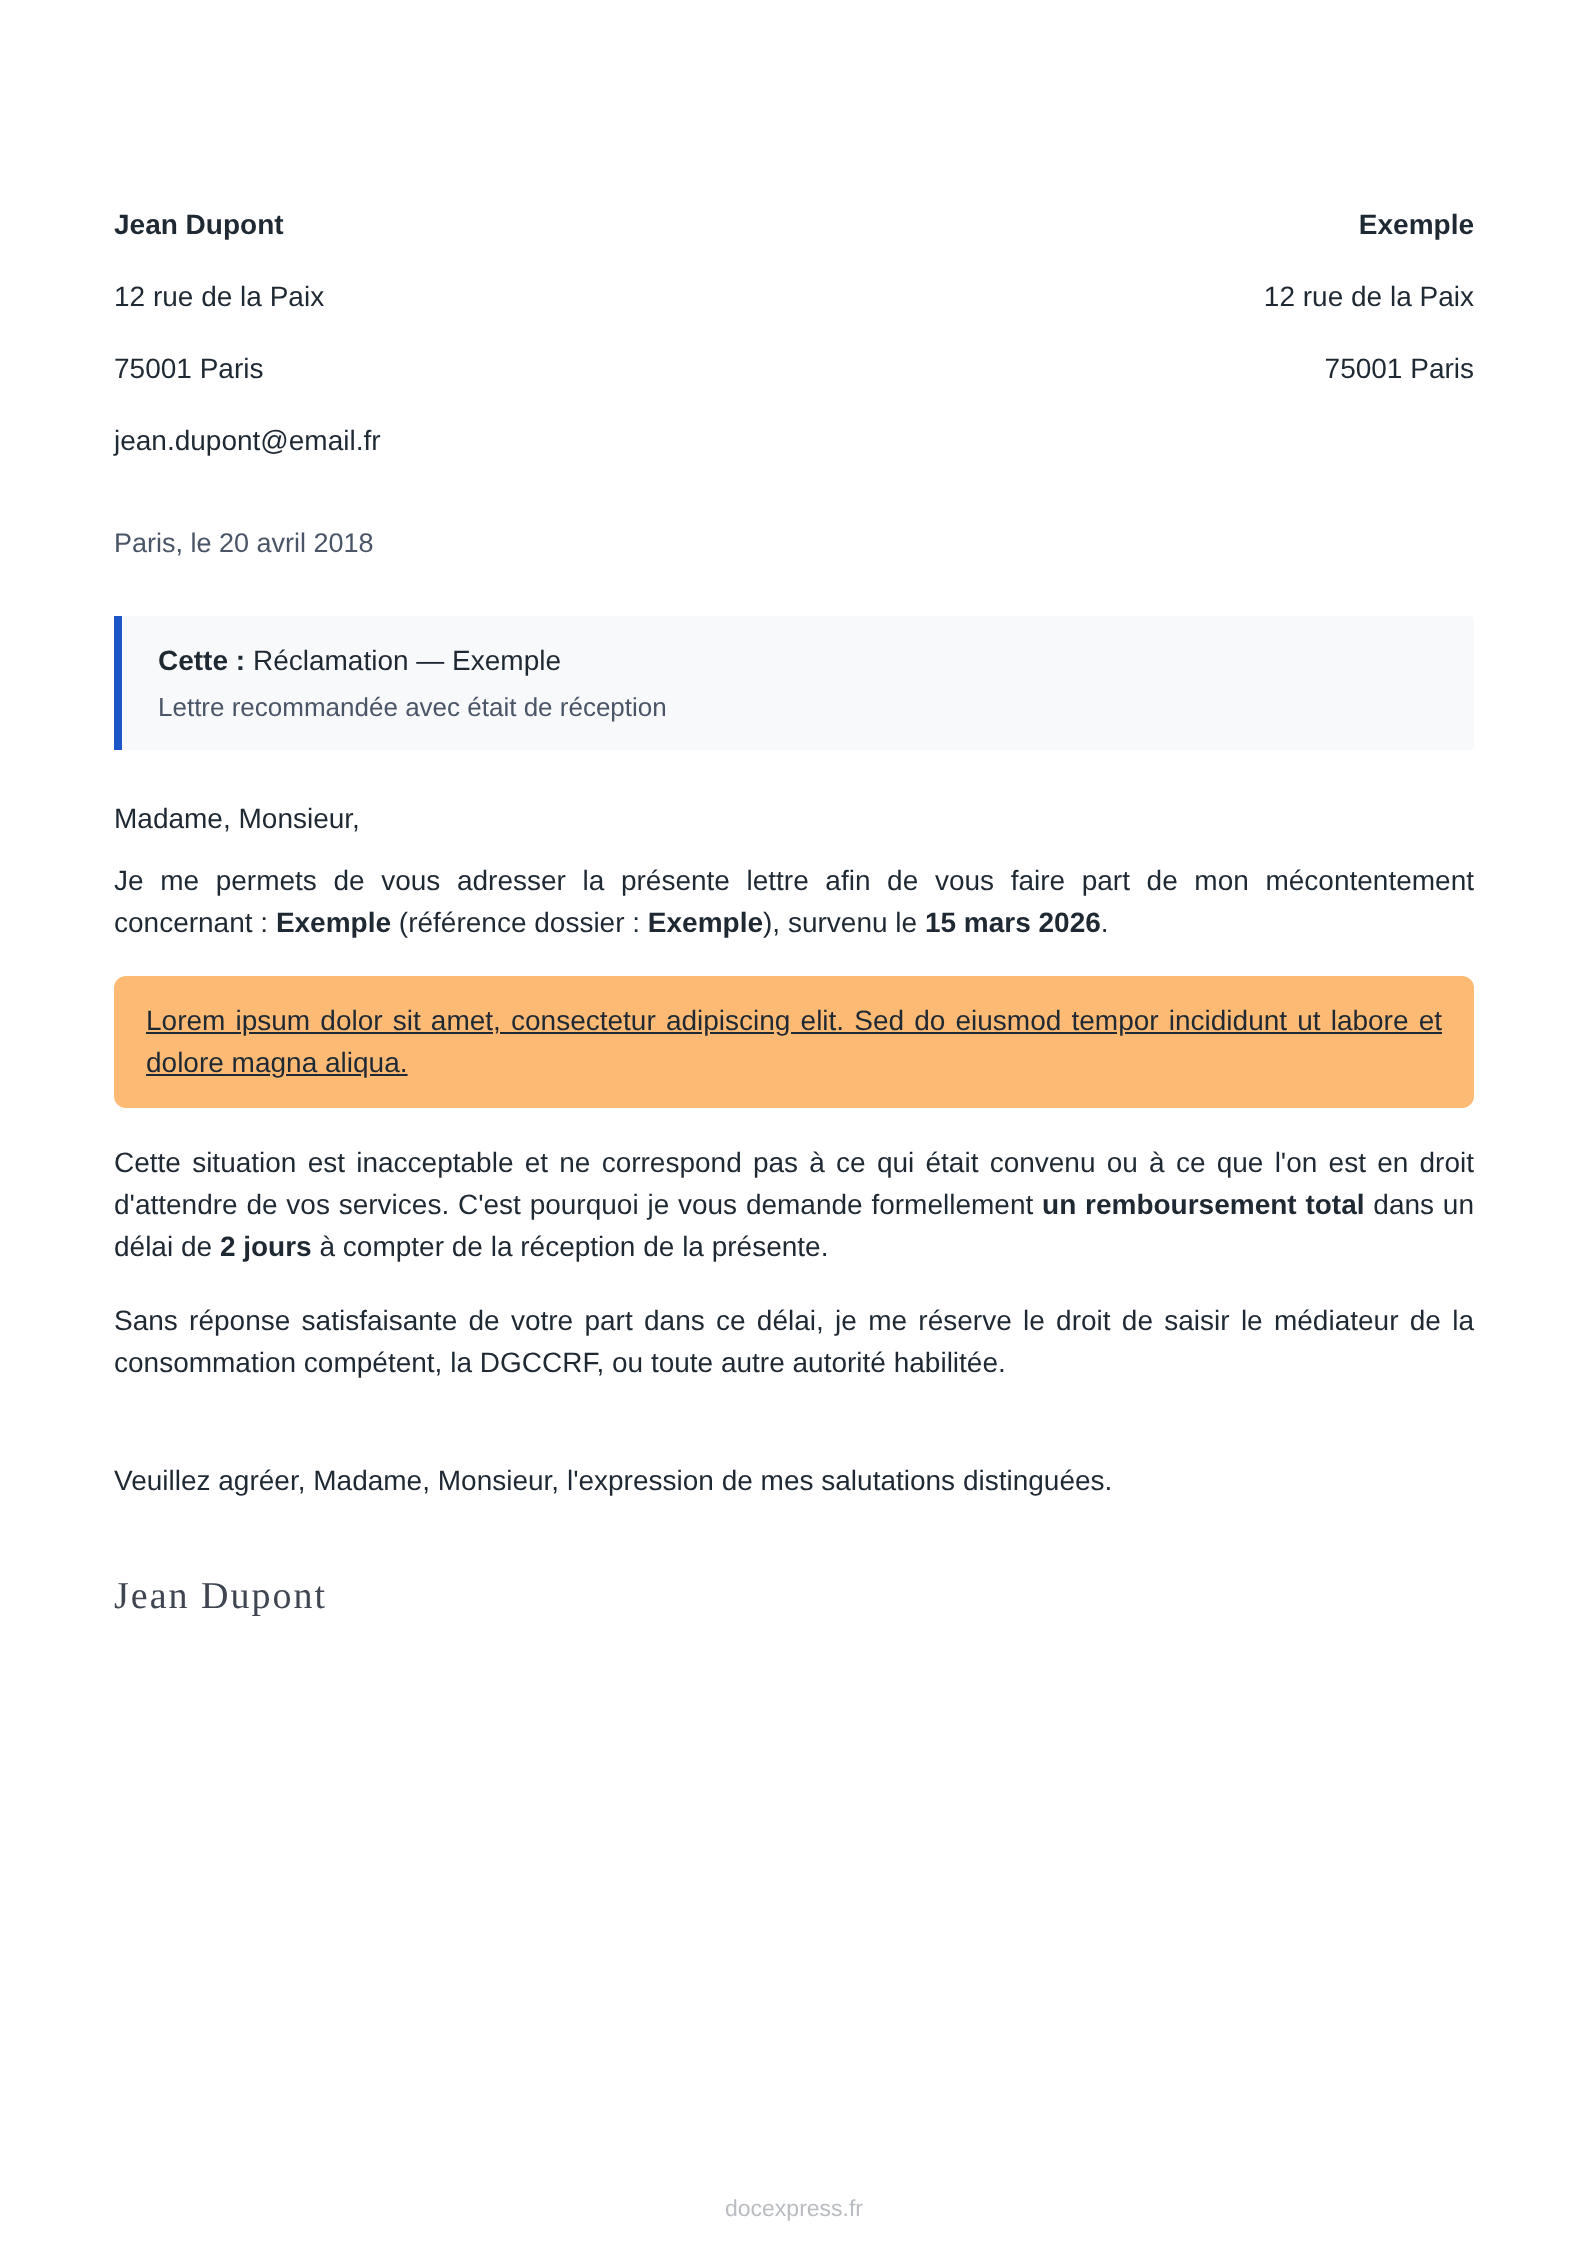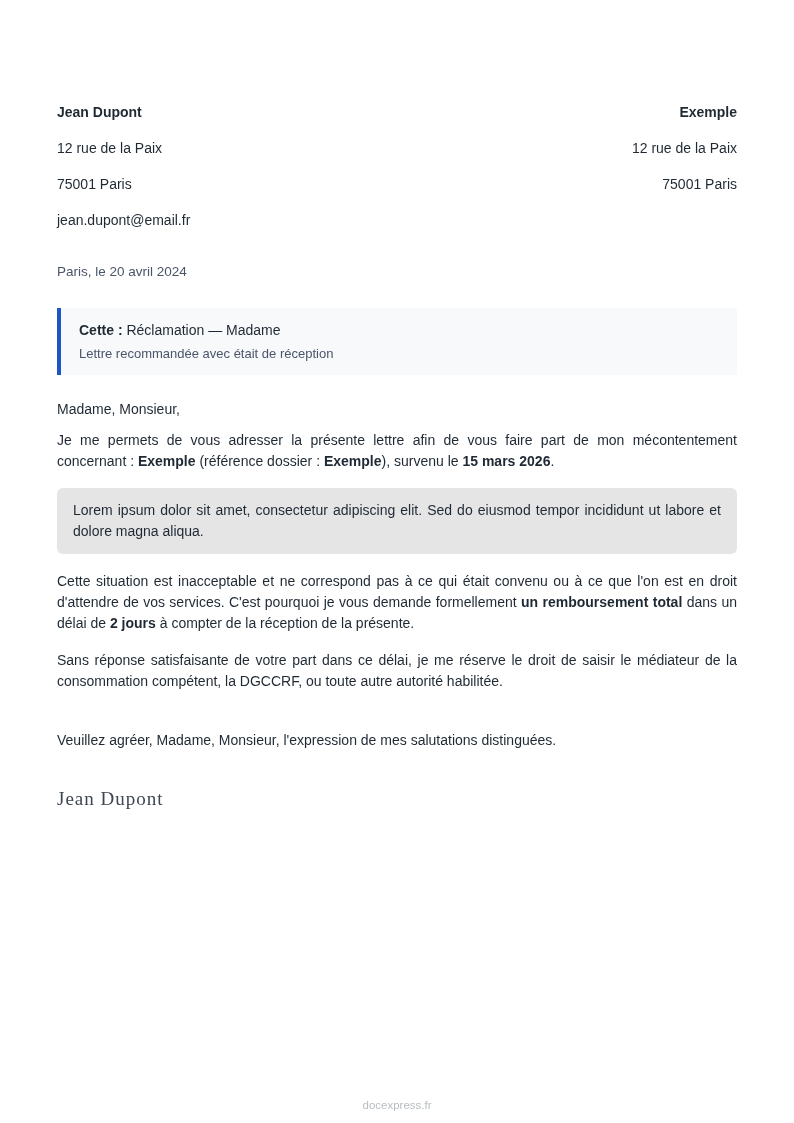--- a/index.html
+++ b/index.html
@@ -49,24 +49,25 @@
     margin: 0 0 16px 0;
     font-size: 14px;
     line-height: 21px;
     text-align: justify;
     hyphens: auto;
     -webkit-hyphens: auto;
   }
   .salutation { text-align: left; margin-bottom: 10px !important; }
 
   .quote-box {
-    background: #e5e5e5;
+    background: #fdba74;
     border-radius: 6px;
     padding: 12px 16px;
     margin: 0 0 17px 0;
+    text-decoration: underline;
   }
   .quote-box p { margin: 0; }
 
   .closing { margin-top: 38px !important; text-align: left !important; }
 
   .signature {
     margin-top: 36px;
     font-family: "Liberation Serif", "DejaVu Serif", serif;
     font-size: 19px;
     line-height: 24px;
@@ -98,24 +99,24 @@
         <p>75001 Paris</p>
         <p>jean.dupont@email.fr</p>
       </div>
       <div class="addr recipient">
         <p class="name">Exemple</p>
         <p>12 rue de la Paix</p>
         <p>75001 Paris</p>
       </div>
     </div>
 
-    <p class="dateline">Paris, le 20 avril 2024</p>
+    <p class="dateline">Paris, le 20 avril 2018</p>
 
     <div class="subject-box">
-      <p class="subject-line"><span class="subject-label">Cette :</span><span> Réclamation — Madame</span></p>
+      <p class="subject-line"><span class="subject-label">Cette :</span><span> Réclamation — Exemple</span></p>
       <p class="subject-sub">Lettre recommandée avec était de réception</p>
     </div>
 
     <div class="body-text">
       <p class="salutation">Madame, Monsieur,</p>
 
       <p><span>Je me permets de vous adresser la présente lettre afin de vous faire part de mon mécontentement concernant : </span><b>Exemple</b><span> (référence dossier : </span><b>Exemple</b><span>), survenu le </span><b>15 mars 2026</b><span>.</span></p>
 
       <div class="quote-box">
         <p>Lorem ipsum dolor sit amet, consectetur adipiscing elit. Sed do eiusmod tempor incididunt ut labore et dolore magna aliqua.</p>

